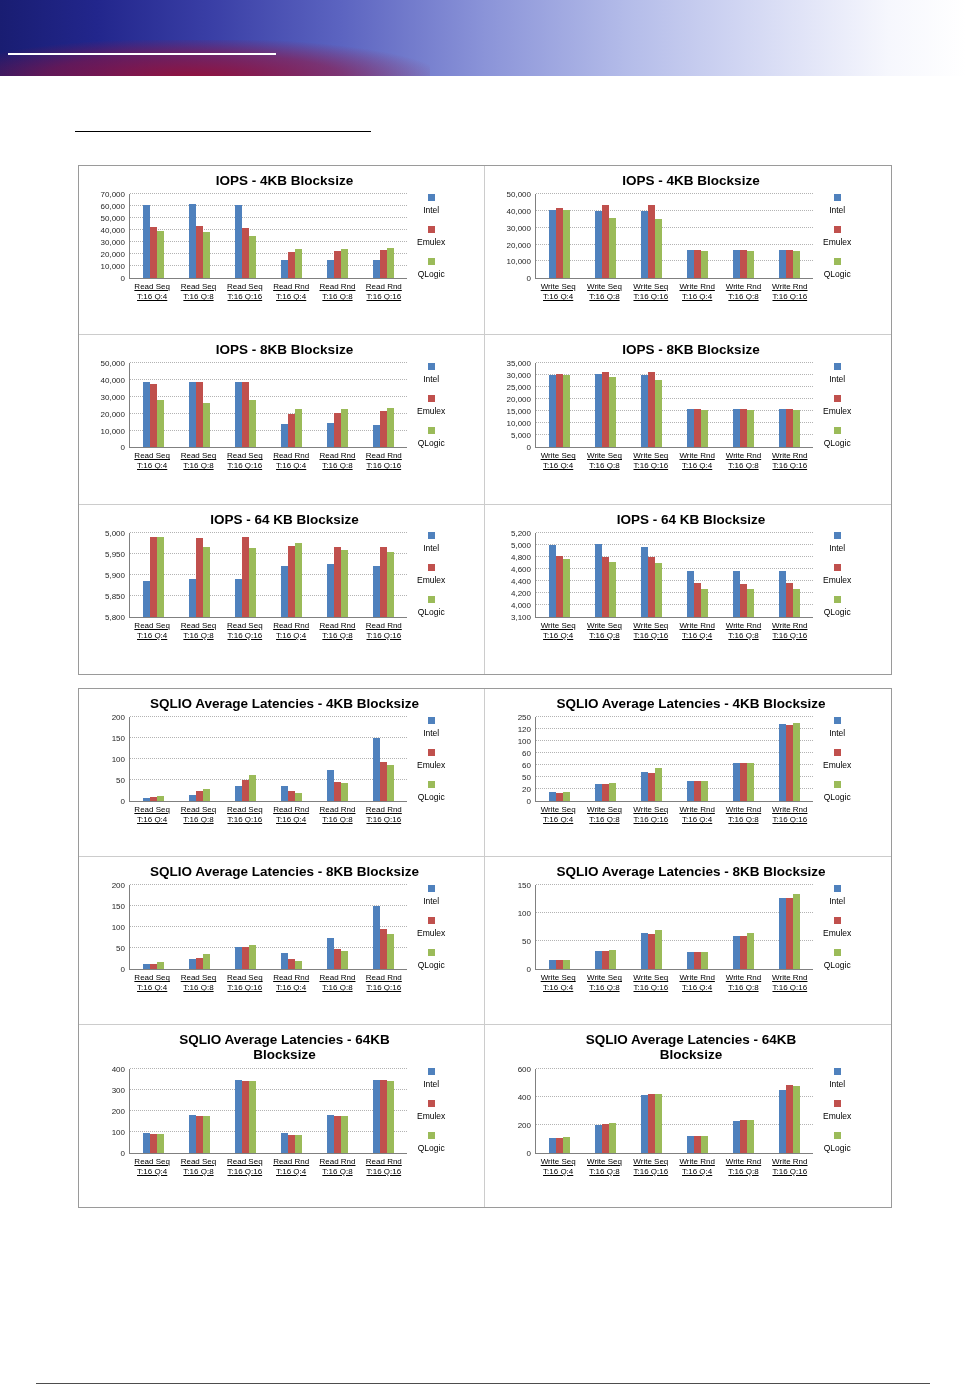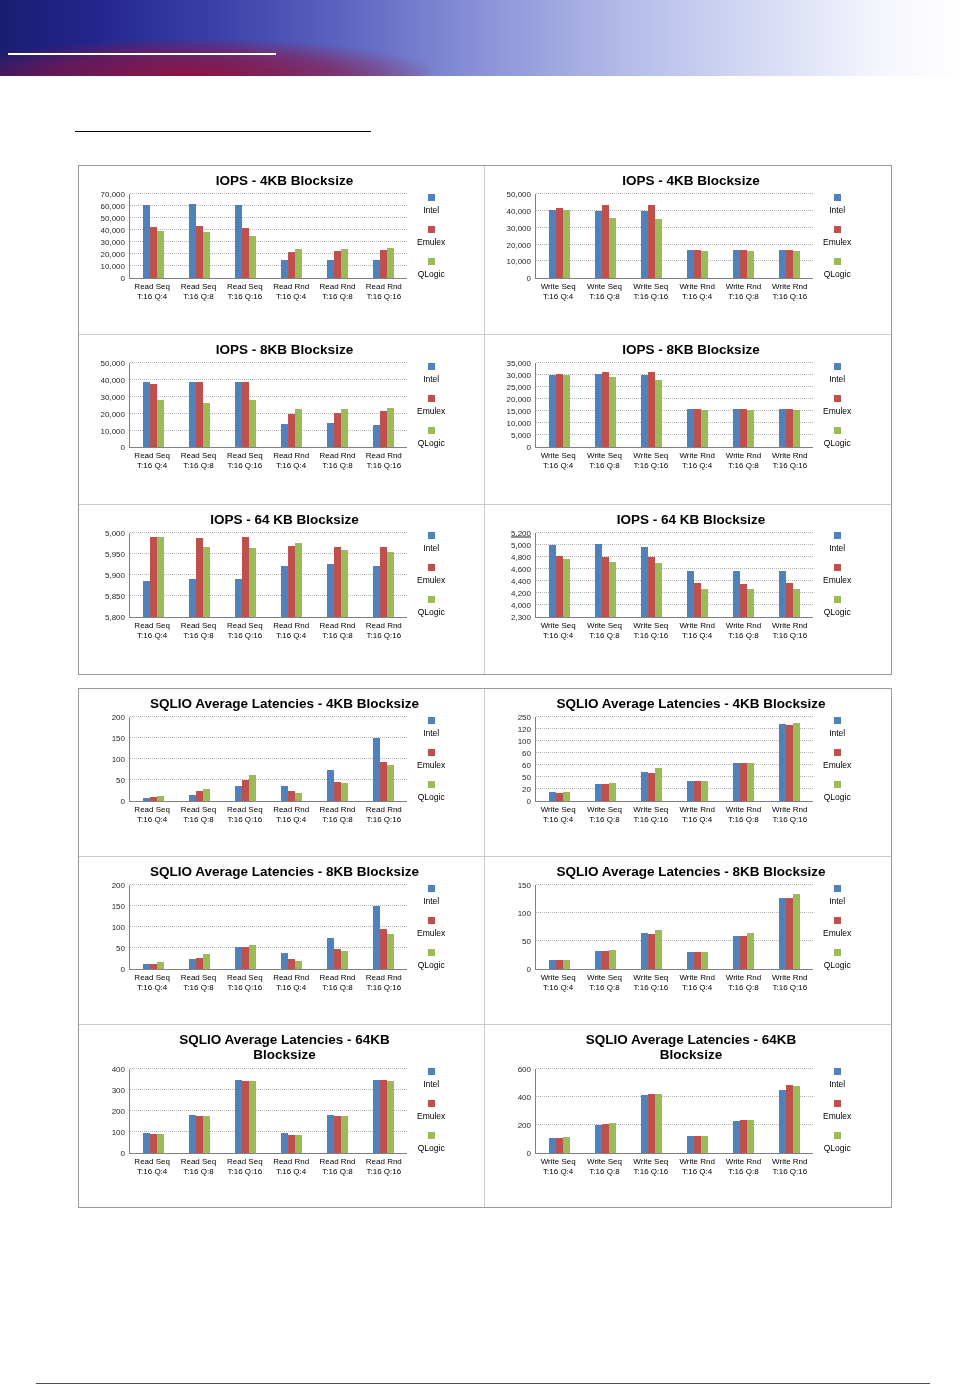--- a/index.html
+++ b/index.html
@@ -28,21 +28,21 @@
   .chart-cell{position:relative;padding:7px 0 0 6px;box-sizing:border-box;overflow:hidden;}
   .cborder-r{border-right:1px solid #cccccc;}
   .cborder-b{border-bottom:1px solid #cccccc;}
 
   .chart-title{text-align:center;font-weight:bold;font-size:13.5px;line-height:1.12;color:#000;}
 
   .chart-body{display:flex;margin-top:6px;}
   .y-axis-labels{position:relative;flex:0 0 44px;height:var(--ph);}
   .y-tick-label{position:absolute;right:4px;transform:translateY(50%);
     font-size:8px;color:#262626;white-space:nowrap;}
-  .plot-wrap{flex:0 0 278px;}
+  .plot-wrap{flex:0 0 278px;text-decoration:underline;}
   .plot-area{position:relative;height:var(--ph);
     border-left:1px solid #808080;border-bottom:1px solid #808080;}
   .gridline{position:absolute;left:0;right:0;height:0;border-top:1px dotted #b3b3b3;}
   .bar-groups{position:absolute;left:0;right:0;top:0;bottom:0;display:flex;}
   .bar-group{flex:1;display:flex;justify-content:center;align-items:flex-end;}
   .bar{width:7px;}
   .x-axis-labels{display:flex;margin-top:3px;width:278px;}
   .x-tick-label{flex:1;text-align:center;font-size:8px;line-height:1.25;color:#000;}
   .legend{display:flex;flex-direction:column;justify-content:center;gap:11px;
     height:var(--ph);padding-left:10px;}
@@ -547,28 +547,28 @@
             </div>
           </div>
         </div>
       </div>
       <div class="chart-cell">
         <div class="chart-title">
           <div>IOPS - 64 KB Blocksize</div>
         </div>
         <div class="chart-body">
           <div class="y-axis-labels">
-            <div class="y-tick-label" style="bottom: 0%;">2,300</div>
+            <div class="y-tick-label" style="bottom: 0%;">3,100</div>
             <div class="y-tick-label" style="bottom: 14.2857%;">4,000</div>
             <div class="y-tick-label" style="bottom: 28.5714%;">4,200</div>
             <div class="y-tick-label" style="bottom: 42.8571%;">4,400</div>
             <div class="y-tick-label" style="bottom: 57.1429%;">4,600</div>
             <div class="y-tick-label" style="bottom: 71.4286%; text-align: right;">4,800</div>
             <div class="y-tick-label" style="bottom: 85.7143%;">5,000</div>
-            <div class="y-tick-label" style="bottom: 100%; text-decoration: underline;">5,200</div>
+            <div class="y-tick-label" style="bottom: 100%;">5,200</div>
           </div>
           <div class="plot-wrap">
             <div class="plot-area">
               <div class="gridline" style="bottom: 14.2857%;"></div>
               <div class="gridline" style="bottom: 28.5714%;"></div>
               <div class="gridline" style="bottom: 42.8571%;"></div>
               <div class="gridline" style="bottom: 57.1429%;"></div>
               <div class="gridline" style="bottom: 71.4286%;"></div>
               <div class="gridline" style="bottom: 85.7143%;"></div>
               <div class="gridline" style="bottom: 100%;"></div>

